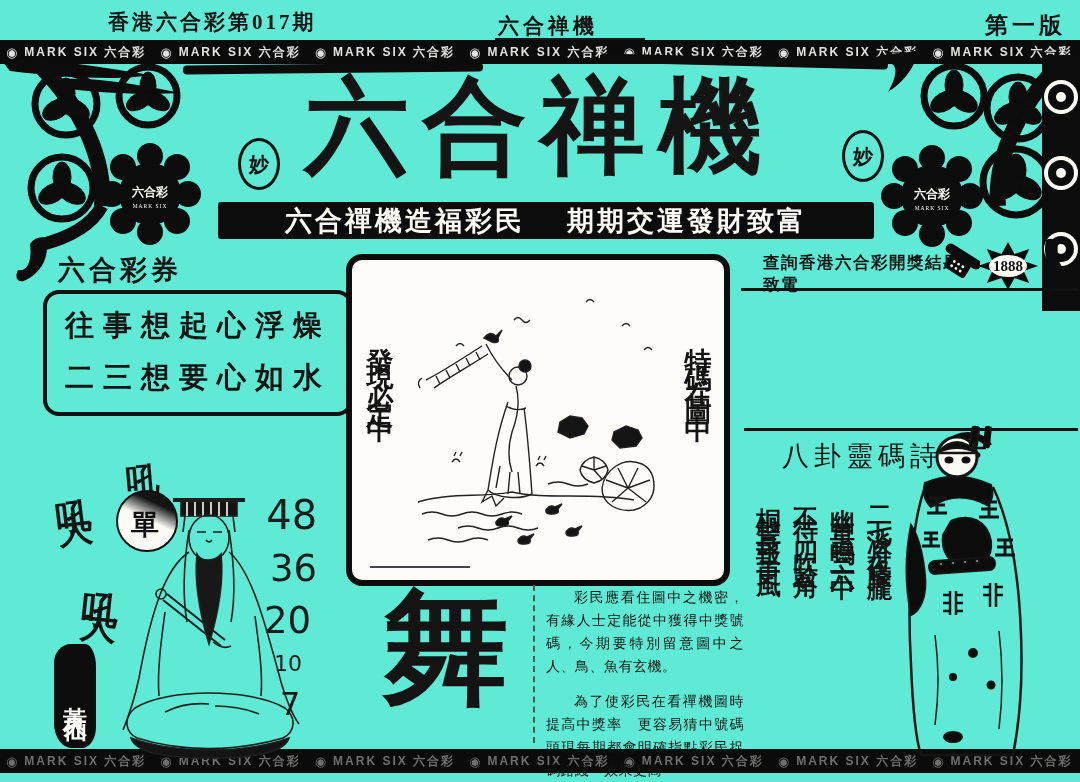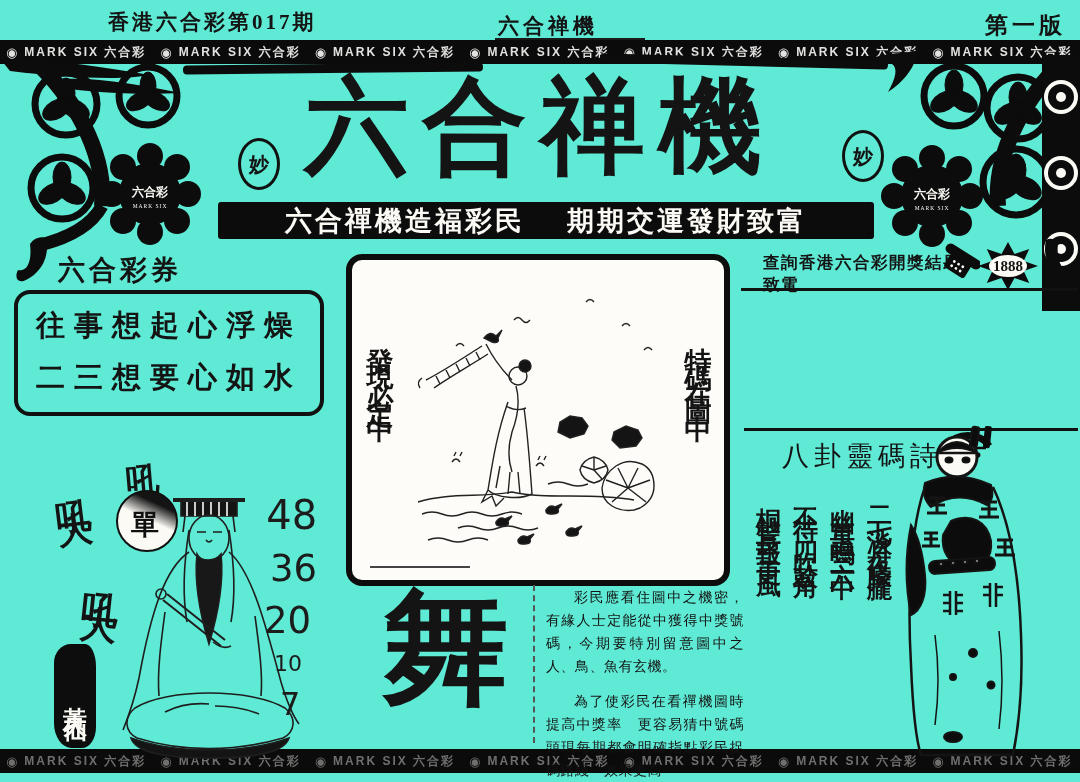--- a/index.html
+++ b/index.html
@@ -26,21 +26,21 @@
         align-items:center;justify-content:center;font-size:20px;font-weight:700;}
   .miao1{left:238px;top:138px;} .miao2{left:842px;top:130px;}
   .slogan{left:218px;top:202px;width:656px;height:37px;background:#0c0c0c;border-radius:3px;
           display:flex;align-items:center;justify-content:center;gap:42px;}
   .slogan span{color:#fbfaf5;font-size:27px;font-weight:900;letter-spacing:3px;}
   .brush-bar{background:#0c0c0c;border-radius:4px;}
   .bar1{left:183px;top:64px;width:300px;height:9px;transform:rotate(-0.6deg);}
   .bar2{left:600px;top:57px;width:288px;height:9px;transform:rotate(1.4deg);}
   
   .lc-header{left:58px;top:252px;width:280px;display:flex;gap:40px;font-size:27px;font-weight:900;letter-spacing:4px;align-items:flex-end;}
-  .poem-box{left:14px;top:290px;width:302px;height:118px;border:4px solid #111;border-radius:16px;}
+  .poem-box{left:43px;top:290px;width:302px;height:118px;border:4px solid #111;border-radius:16px;}
   .poem-line{position:absolute;left:10px;width:282px;text-align:center;font-size:29px;font-weight:900;letter-spacing:9px;}
   .pl1{top:12px;} .pl2{top:64px;}
   .vtext{writing-mode:vertical-rl;text-orientation:upright;}
   .callig{font-weight:900;}
   .gou1{left:44px;top:472px;font-size:35px;letter-spacing:12px;transform:rotate(-7deg);}
   .gou-char{left:126px;top:458px;font-size:33px;transform:rotate(-5deg);font-weight:900;}
   .dan-circle{left:116px;top:490px;width:58px;height:58px;border-radius:50%;border:2px solid #111;
               background:linear-gradient(205deg,#141414 24%,#fbfaf5 48%);
               display:flex;align-items:center;justify-content:center;}
   .dan-circle span{font-size:28px;font-weight:900;color:#101010;transform:translate(-2px,4px);}

